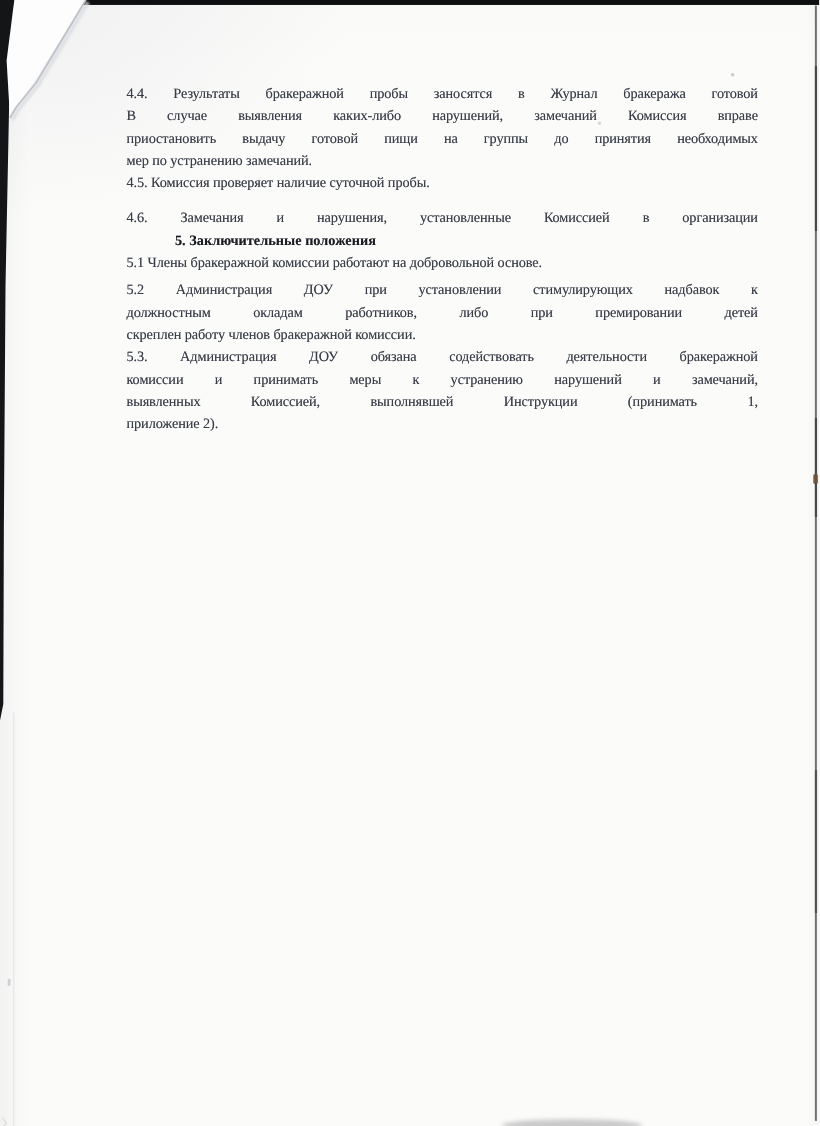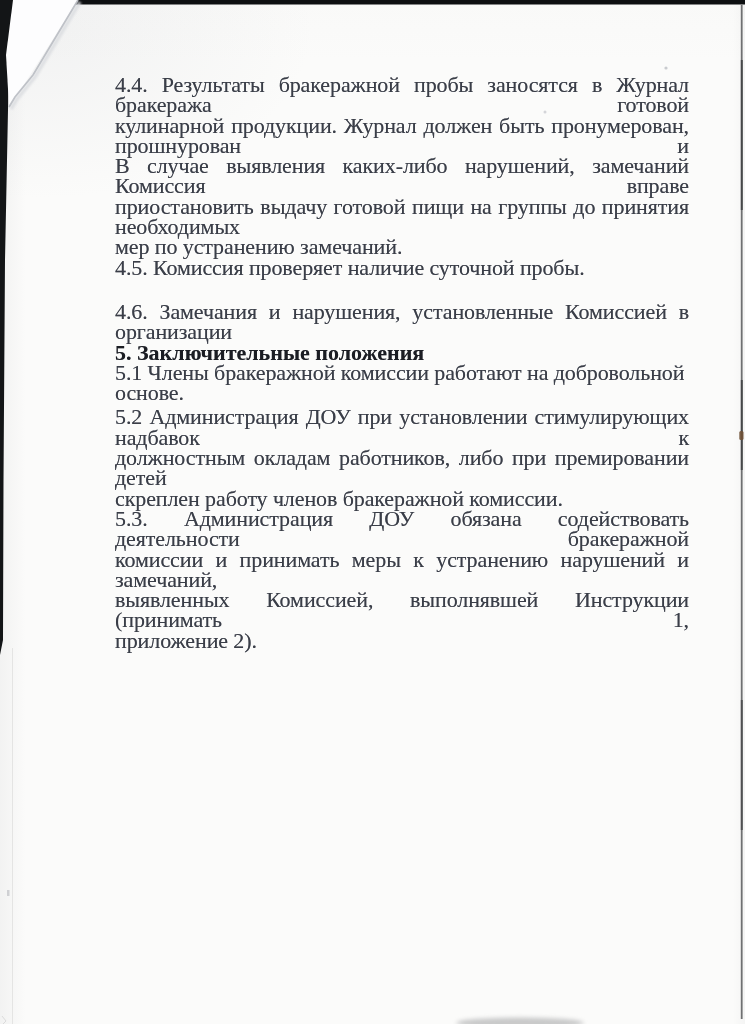--- a/index.html
+++ b/index.html
@@ -25,42 +25,43 @@
     position: absolute;
     top: 0; left: 0;
     width: 745px; height: 1024px;
     pointer-events: none;
   }
   .textblock {
     position: absolute;
     left: 115px;
     top: 75px;
     width: 574px;
-    font-size: 22px;
+    font-size: 13px;
     letter-spacing: -0.1px;
     color: #3a3e48;
     text-shadow: 0 0 0.5px rgba(46,50,62,0.55);
   }
   .line {
     line-height: 20.3px;
     text-align: justify;
     text-align-last: justify;
     white-space: normal;
   }
   .line.last {
     text-align: left;
     text-align-last: left;
   }
   .line.bold {
     font-weight: bold;
     color: #1b1d23;
     letter-spacing: 0;
+    margin-left: 44px;
   }
   .para { margin: 0; }
-  .para.gap-lg { margin-top: 24px; }
+  .para.gap-lg { margin-top: 12px; }
   .para.gap-sm { margin-top: 4px; }
 </style>
 </head>
 <body>
 
 <div class="page">
 
   <svg class="artifacts" viewBox="0 0 745 1024" xmlns="http://www.w3.org/2000/svg">
     <defs>
       <filter id="soft" x="-50%" y="-50%" width="200%" height="200%">
@@ -95,21 +96,20 @@
     <circle cx="666" cy="68" r="1.6" fill="#b4b6bc" opacity="0.7"></circle>
     <circle cx="545" cy="112" r="1.5" fill="#c3c5ca" opacity="0.7"></circle>
     <rect x="7" y="890" width="2.5" height="6" fill="#c6c7ca" opacity="0.8"></rect>
     <path d="M2,1016 l4,5 l-3,3" stroke="#c9cacc" stroke-width="1" fill="none" opacity="0.6"></path>
   </svg>
 
   <div class="textblock">
 
     <div class="para">
       <div class="line">4.4. Результаты бракеражной пробы заносятся в Журнал бракеража готовой</div>
-      <div class="line">кулинарной продукции. Журнал должен быть пронумерован, прошнурован и</div>
     </div>
 
     <div class="para">
       <div class="line">В случае выявления каких-либо нарушений, замечаний Комиссия вправе</div>
       <div class="line">приостановить выдачу готовой пищи на группы до принятия необходимых</div>
       <div class="line last">мер по устранению замечаний.</div>
     </div>
 
     <div class="para">
       <div class="line last">4.5. Комиссия проверяет наличие суточной пробы.</div>

